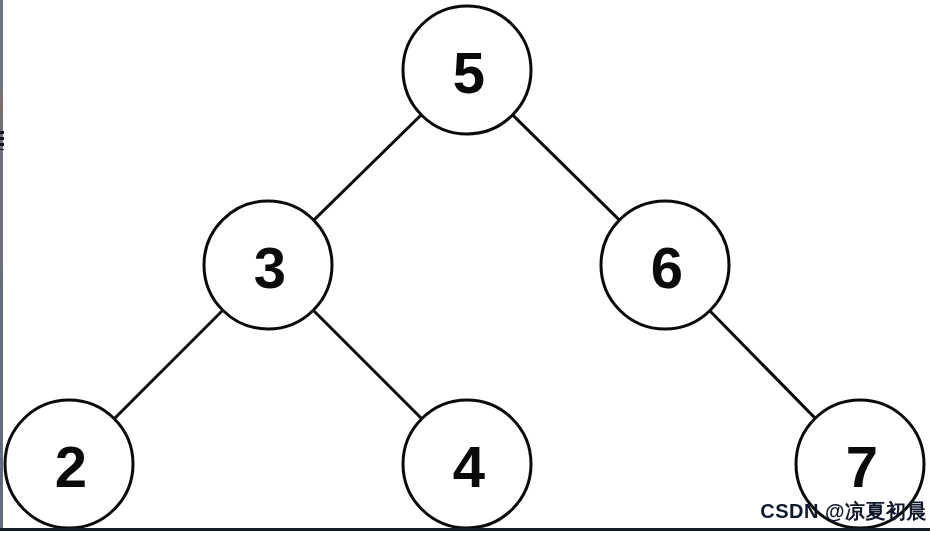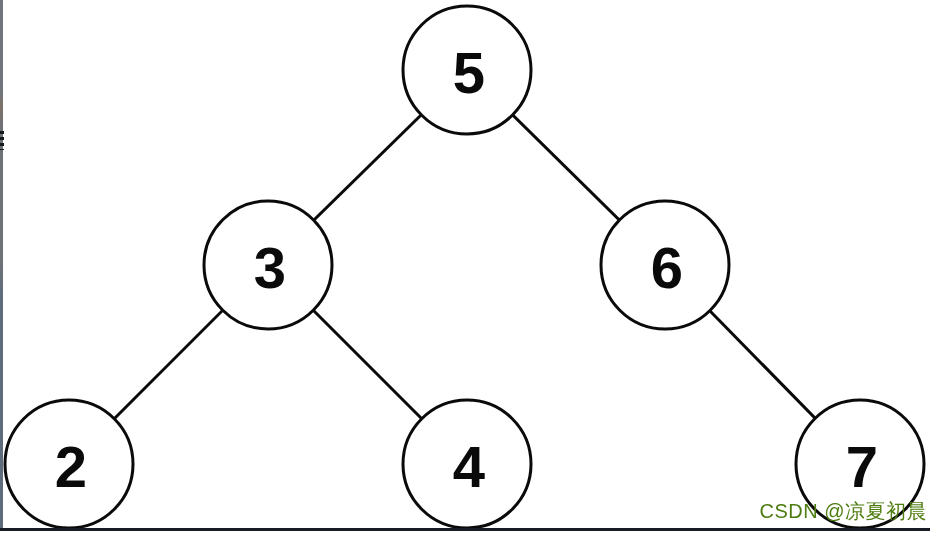--- a/index.html
+++ b/index.html
@@ -115,14 +115,14 @@
       <g>
         <circle cx="860" cy="464" r="64" fill="#ffffff" stroke="#0a0a0a" stroke-width="3"></circle>
         <text x="862" y="466" text-anchor="middle" dominant-baseline="central" class="node-label">7</text>
       </g>
     </svg>
 
   <div class="left-strip"></div>
   <div class="left-strip-marks"></div>
   <div class="bottom-line"></div>
 
-  <div class="watermark" style="color: #4d7c0f;">CSDN @凉夏初晨</div>
+  <div class="watermark" style="color: #0f172a; font-weight: bold;">CSDN @凉夏初晨</div>
 </div>
 
 </body></html>

